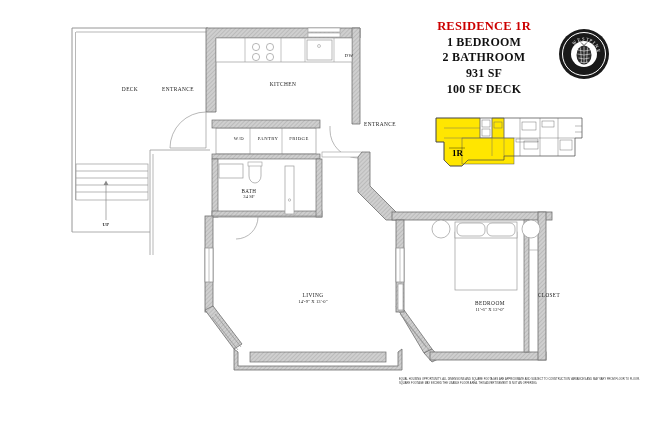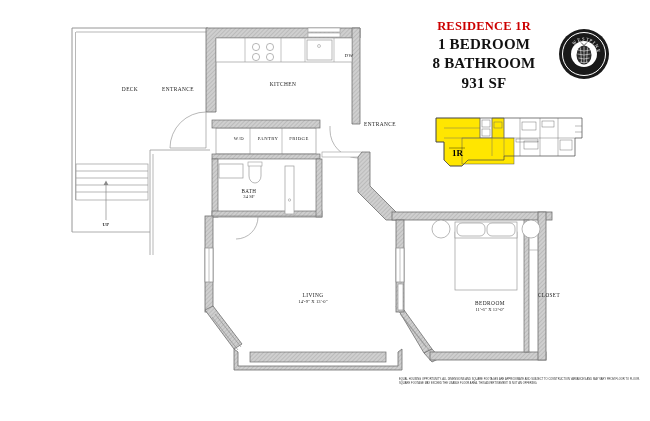--- a/index.html
+++ b/index.html
@@ -32,21 +32,21 @@
     line-height: 1.32;
   }
   .titleblock .resid {
     font-weight: bold;
     font-size: 12.5px;
     letter-spacing: .2px;
     color: #cc0000;
   }
   .titleblock .spec {
     font-weight: bold;
-    font-size: 15px;
+    font-size: 12px;
     color: #111111;
     letter-spacing: .2px;
   }
 
   
   .logo {
     position: absolute;
     left: 558px;
     top: 28px;
     width: 52px;
@@ -306,22 +306,23 @@
 
   <div class="lbl lbl-wd">W/D</div>
   <div class="lbl lbl-pantry">PANTRY</div>
   <div class="lbl lbl-fridge">FRIDGE</div>
   <div class="lbl lbl-dw">DW</div>
   <div class="lbl lbl-up">UP</div>
 
   <div class="titleblock">
     <div class="resid">RESIDENCE 1R</div>
     <div class="spec">1 BEDROOM</div>
-    <div class="spec">8 BATHROOM</div>
+    <div class="spec">2 BATHROOM</div>
     <div class="spec">931 SF</div>
+    <div class="spec">100 SF DECK</div>
   </div>
 
   <svg class="logo" viewBox="0 0 52 52">
     <circle cx="26" cy="26" r="25" fill="#1a1a1a"></circle>
     <circle cx="26" cy="26" r="21.5" fill="none" stroke="#ffffff" stroke-width="1"></circle>
     <circle cx="26" cy="26" r="13" fill="#ffffff"></circle>
     <path id="arcTop" d="M12.5 26 A13.5 13.5 0 0 1 39.5 26" fill="none"></path>
     <text font-family="Liberation Serif, serif" font-size="4.6" fill="#ffffff" letter-spacing="1.3">
       <textPath href="#arcTop" startOffset="22%">WEST</textPath>
     </text>

